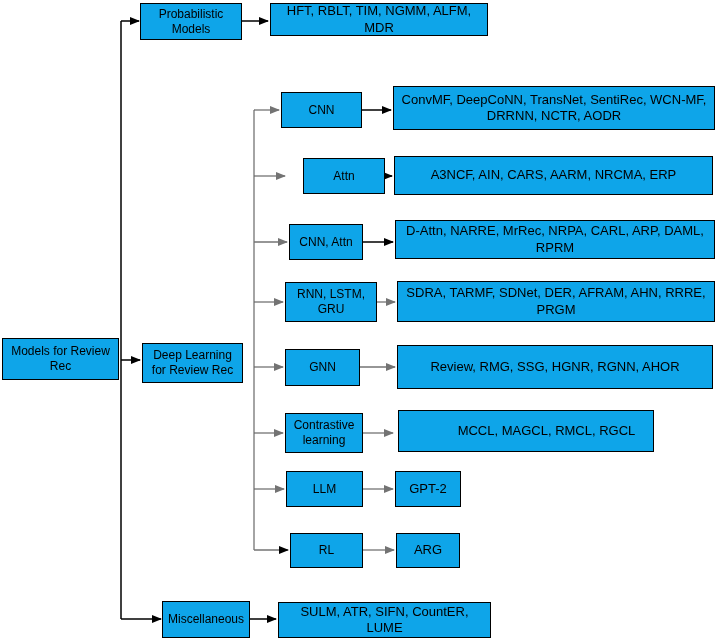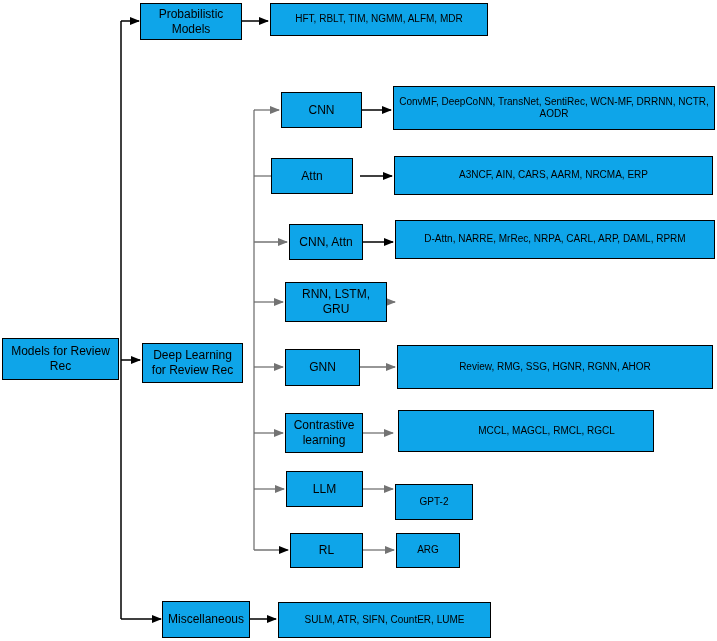--- a/index.html
+++ b/index.html
@@ -9,21 +9,21 @@
     overflow:hidden;
   }
   .wires{position:absolute;left:0;top:0;z-index:0;}
   .node{
     position:absolute;box-sizing:border-box;
     background:#0ea5e9;border:1px solid #000000;
     display:flex;align-items:center;justify-content:center;
     text-align:center;font-size:12px;line-height:1.25;
     padding:1px 3px;z-index:1;
   }
-  .leaf{font-size:10px;}
+  .leaf{font-size:13px;}
 </style>
 </head>
 <body>
 
 <div class="canvas">
 
   <svg class="wires" width="717" height="641">
     <defs>
       <marker id="ah-dark" markerUnits="userSpaceOnUse" markerWidth="10" markerHeight="8" refX="9" refY="4" orient="auto">
         <path d="M0,0 L10,4 L0,8 Z" fill="#000000"></path>
@@ -68,33 +68,34 @@
   <div class="node leaf" style="left:270px;top:3px;width:218px;height:33px;">HFT, RBLT, TIM, NGMM, ALFM, MDR</div>
 
   <div class="node" style="left:142px;top:343px;width:101px;height:40px;">Deep Learning for Review Rec</div>
 
   <div class="node" style="left:162px;top:601px;width:88px;height:37px;">Miscellaneous</div>
   <div class="node leaf" style="left:278px;top:602px;width:213px;height:36px;">SULM, ATR, SIFN, CountER, LUME</div>
 
   <div class="node" style="left:281px;top:92px;width:81px;height:36px;">CNN</div>
   <div class="node leaf" style="left:393px;top:86px;width:322px;height:44px;">ConvMF, DeepCoNN, TransNet, SentiRec, WCN-MF, DRRNN, NCTR,  AODR</div>
 
-  <div class="node" style="left:271px;top:158px;width:82px;height:36px;">Attn</div>
+  <div class="node" style="left:303px;top:158px;width:82px;height:36px;">Attn</div>
   <div class="node leaf" style="left:394px;top:156px;width:319px;height:39px;">A3NCF, AIN, CARS, AARM, NRCMA, ERP</div>
 
   <div class="node" style="left:289px;top:224px;width:74px;height:36px;">CNN, Attn</div>
   <div class="node leaf" style="left:395px;top:220px;width:320px;height:39px;">D-Attn, NARRE, MrRec, NRPA, CARL, ARP, DAML, RPRM</div>
 
-  <div class="node" style="left:285px;top:282px;width:102px;height:40px;">RNN, LSTM, GRU</div>
+  <div class="node" style="left:285px;top:282px;width:92px;height:40px;">RNN, LSTM, GRU</div>
+  <div class="node leaf" style="left:397px;top:281px;width:318px;height:41px;">SDRA, TARMF, SDNet, DER, AFRAM, AHN, RRRE, PRGM</div>
 
   <div class="node" style="left:285px;top:349px;width:75px;height:37px;">GNN</div>
   <div class="node leaf" style="left:397px;top:345px;width:316px;height:44px;">Review, RMG, SSG, HGNR, RGNN, AHOR</div>
 
   <div class="node" style="left:285px;top:413px;width:78px;height:40px;">Contrastive learning</div>
   <div class="node leaf" style="left:398px;top:410px;width:256px;height:42px;padding-left:44px;">MCCL, MAGCL, RMCL, RGCL</div>
 
   <div class="node" style="left:286px;top:471px;width:77px;height:36px;">LLM</div>
-  <div class="node leaf" style="left:395px;top:484px;width:78px;height:36px;">GPT-2</div>
+  <div class="node leaf" style="left:395px;top:471px;width:66px;height:36px;">GPT-2</div>
 
   <div class="node" style="left:290px;top:533px;width:73px;height:35px;">RL</div>
   <div class="node leaf" style="left:396px;top:533px;width:64px;height:35px;">ARG</div>
 
 </div>
 
 </body></html>

